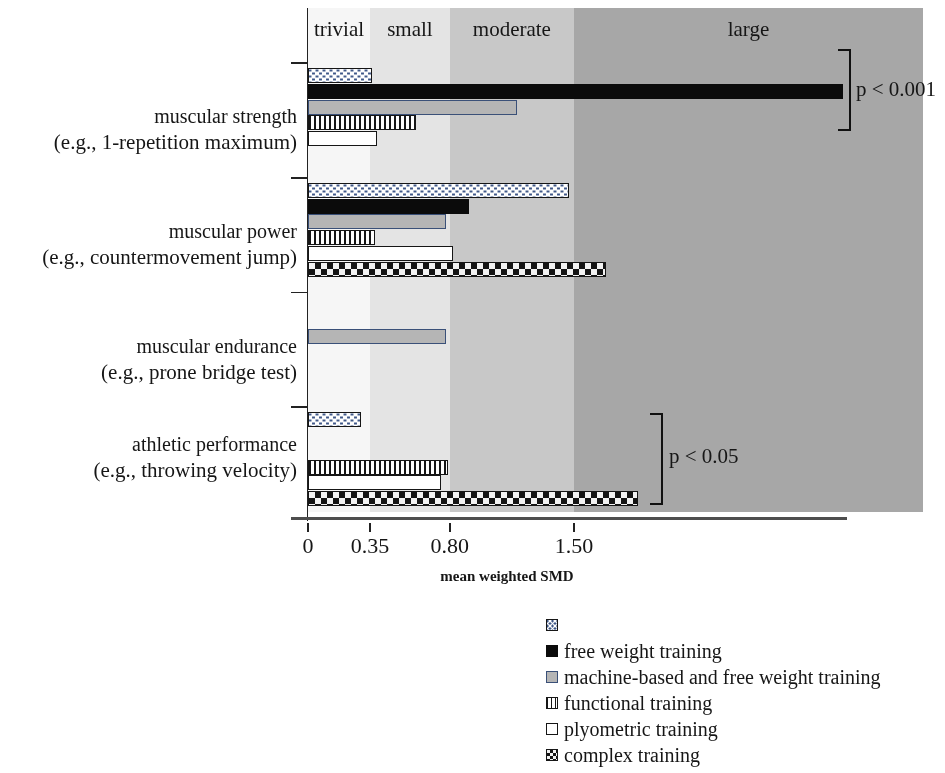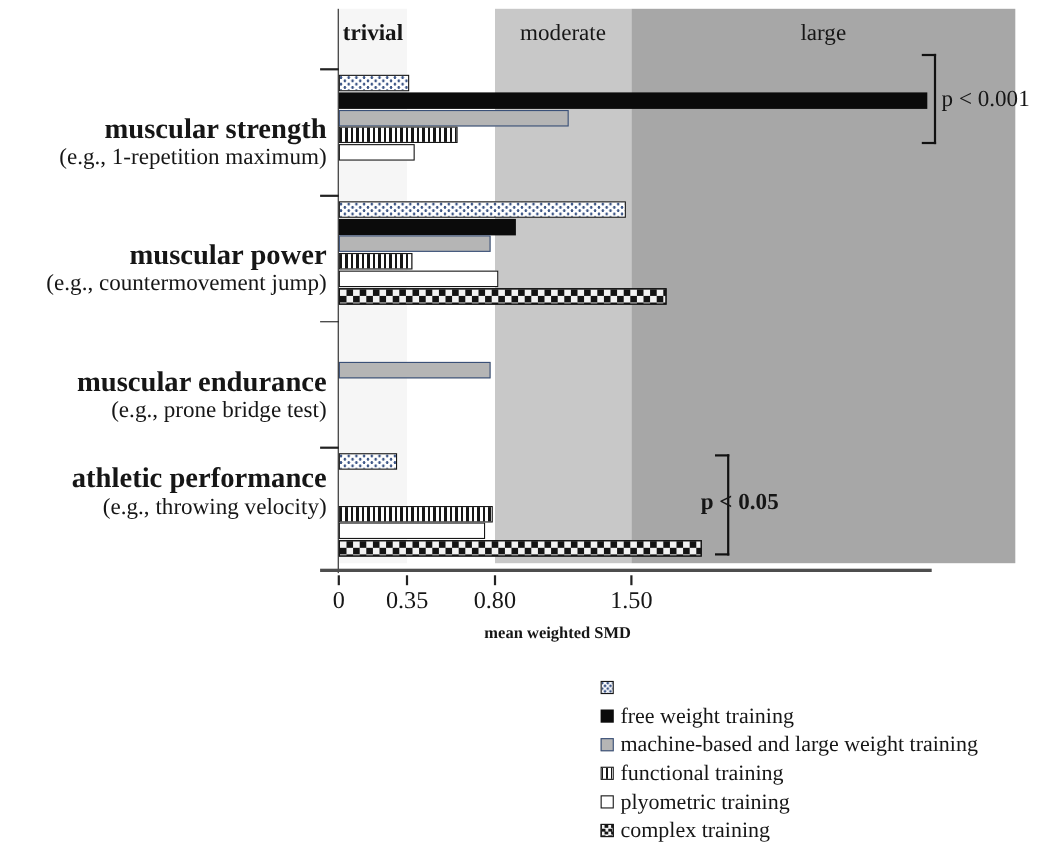--- a/index.html
+++ b/index.html
@@ -11,21 +11,21 @@
   .bar{position:absolute;left:0;height:15px;box-sizing:border-box;}
   .gtick{position:absolute;left:-17px;width:17px;height:1.6px;background:#222;}
   .yaxis{position:absolute;left:306.6px;top:8px;width:1.7px;height:513px;background:#222;}
   .xaxis{position:absolute;left:291px;top:517px;width:556px;height:2.6px;background:#4e4e4e;}
   .xtick{position:absolute;top:523px;width:1.7px;height:9px;background:#222;}
   .xtick-label{position:absolute;top:533px;width:74px;text-align:center;font-size:22px;}
   .axis-title{position:absolute;left:376px;top:568px;width:262px;text-align:center;
               font-size:15px;font-weight:bold;}
   #cats{position:absolute;left:0;top:0;width:297px;height:520px;}
   .cat{position:absolute;left:0;width:100%;text-align:right;}
-  .cat-title{font-size:26px;font-weight:bold;line-height:27px;white-space:nowrap;text-align:right;}
+  .cat-title{font-size:20px;font-weight:normal;line-height:27px;white-space:nowrap;text-align:right;}
   .cat-sub{font-size:21px;line-height:25px;white-space:nowrap;margin-left:19px;}
   #legend{position:absolute;left:546px;top:612px;}
   .lrow{display:flex;align-items:center;height:26px;}
   .licon{width:12px;height:12px;margin-right:6px;flex:0 0 12px;box-sizing:border-box;}
   .ltext{font-size:20px;white-space:nowrap;}
   .ann-line,.ann-foot{position:absolute;background:#111;}
   .ann-text{position:absolute;font-size:21px;white-space:nowrap;}
   
   .p-dots{background-color:#fff;border:1.5px solid #161616;
     background-image:radial-gradient(circle,#3d5687 1.1px,rgba(61,86,135,0) 1.45px),
@@ -55,28 +55,31 @@
         <div class="cat-sub">(e.g., 1-repetition maximum)</div>
       </div>
       <div class="cat" style="top: 217.75px;">
         <div class="cat-title">muscular power</div>
         <div class="cat-sub">(e.g., countermovement jump)</div>
       </div>
       <div class="cat" style="top: 332.5px;">
         <div class="cat-title">muscular endurance</div>
         <div class="cat-sub">(e.g., prone bridge test)</div>
       </div>
-      <div class="cat" style="top: 421px;">
+      <div class="cat" style="top: 431px;">
         <div class="cat-title">athletic performance</div>
         <div class="cat-sub">(e.g., throwing velocity)</div>
       </div>
     </div>
   <div id="plot">
-      <div class="zone" style="left: 0px; width: 62.055px; background-color: rgb(246, 246, 246); font-weight: bold;">
+      <div class="zone" style="left: 0px; width: 62.055px; background-color: rgb(246, 246, 246);">
         <div class="zone-label">trivial</div>
+      </div>
+      <div class="zone" style="left: 62.055px; width: 79.785px; background-color: rgb(228, 228, 228);">
+        <div class="zone-label">small</div>
       </div>
       <div class="zone" style="left: 141.84px; width: 124.11px; background-color: rgb(200, 200, 200);">
         <div class="zone-label">moderate</div>
       </div>
       <div class="zone" style="left: 265.95px; width: 349px; background-color: rgb(167, 167, 167);">
         <div class="zone-label">large</div>
       </div>
       <div class="gtick" style="top: 54.2px;"></div>
       <div class="bar p-dots" style="top: 60px; width: 63.828px;"></div>
       <div class="bar p-black" style="top: 75.8px; width: 535.446px;"></div>
@@ -114,21 +117,21 @@
   <div id="legend">
       <div class="lrow">
         <div class="licon p-dots"></div>
       </div>
       <div class="lrow">
         <div class="licon p-black"></div>
         <div class="ltext">free weight training</div>
       </div>
       <div class="lrow">
         <div class="licon p-gray"></div>
-        <div class="ltext">machine-based and large weight training</div>
+        <div class="ltext">machine-based and free weight training</div>
       </div>
       <div class="lrow">
         <div class="licon p-stripes"></div>
         <div class="ltext">functional training</div>
       </div>
       <div class="lrow">
         <div class="licon p-white"></div>
         <div class="ltext">plyometric training</div>
       </div>
       <div class="lrow">
@@ -137,15 +140,15 @@
       </div>
     </div>
   <div id="anns">
       <div class="ann-line" style="left: 849px; top: 49px; width: 2.4px; height: 82px;"></div>
       <div class="ann-foot" style="left: 838px; top: 49px; width: 13px; height: 2.4px;"></div>
       <div class="ann-foot" style="left: 838px; top: 128.6px; width: 13px; height: 2.4px;"></div>
       <div class="ann-text" style="left: 856px; top: 77px;">p &lt; 0.001</div>
       <div class="ann-line" style="left: 661px; top: 413px; width: 2.4px; height: 92px;"></div>
       <div class="ann-foot" style="left: 650px; top: 413px; width: 13px; height: 2.4px;"></div>
       <div class="ann-foot" style="left: 650px; top: 502.6px; width: 13px; height: 2.4px;"></div>
-      <div class="ann-text" style="left: 637px; top: 444px; font-weight: bold;">p &lt; 0.05</div>
+      <div class="ann-text" style="left: 669px; top: 444px;">p &lt; 0.05</div>
     </div>
 </div>
 
 </body></html>

